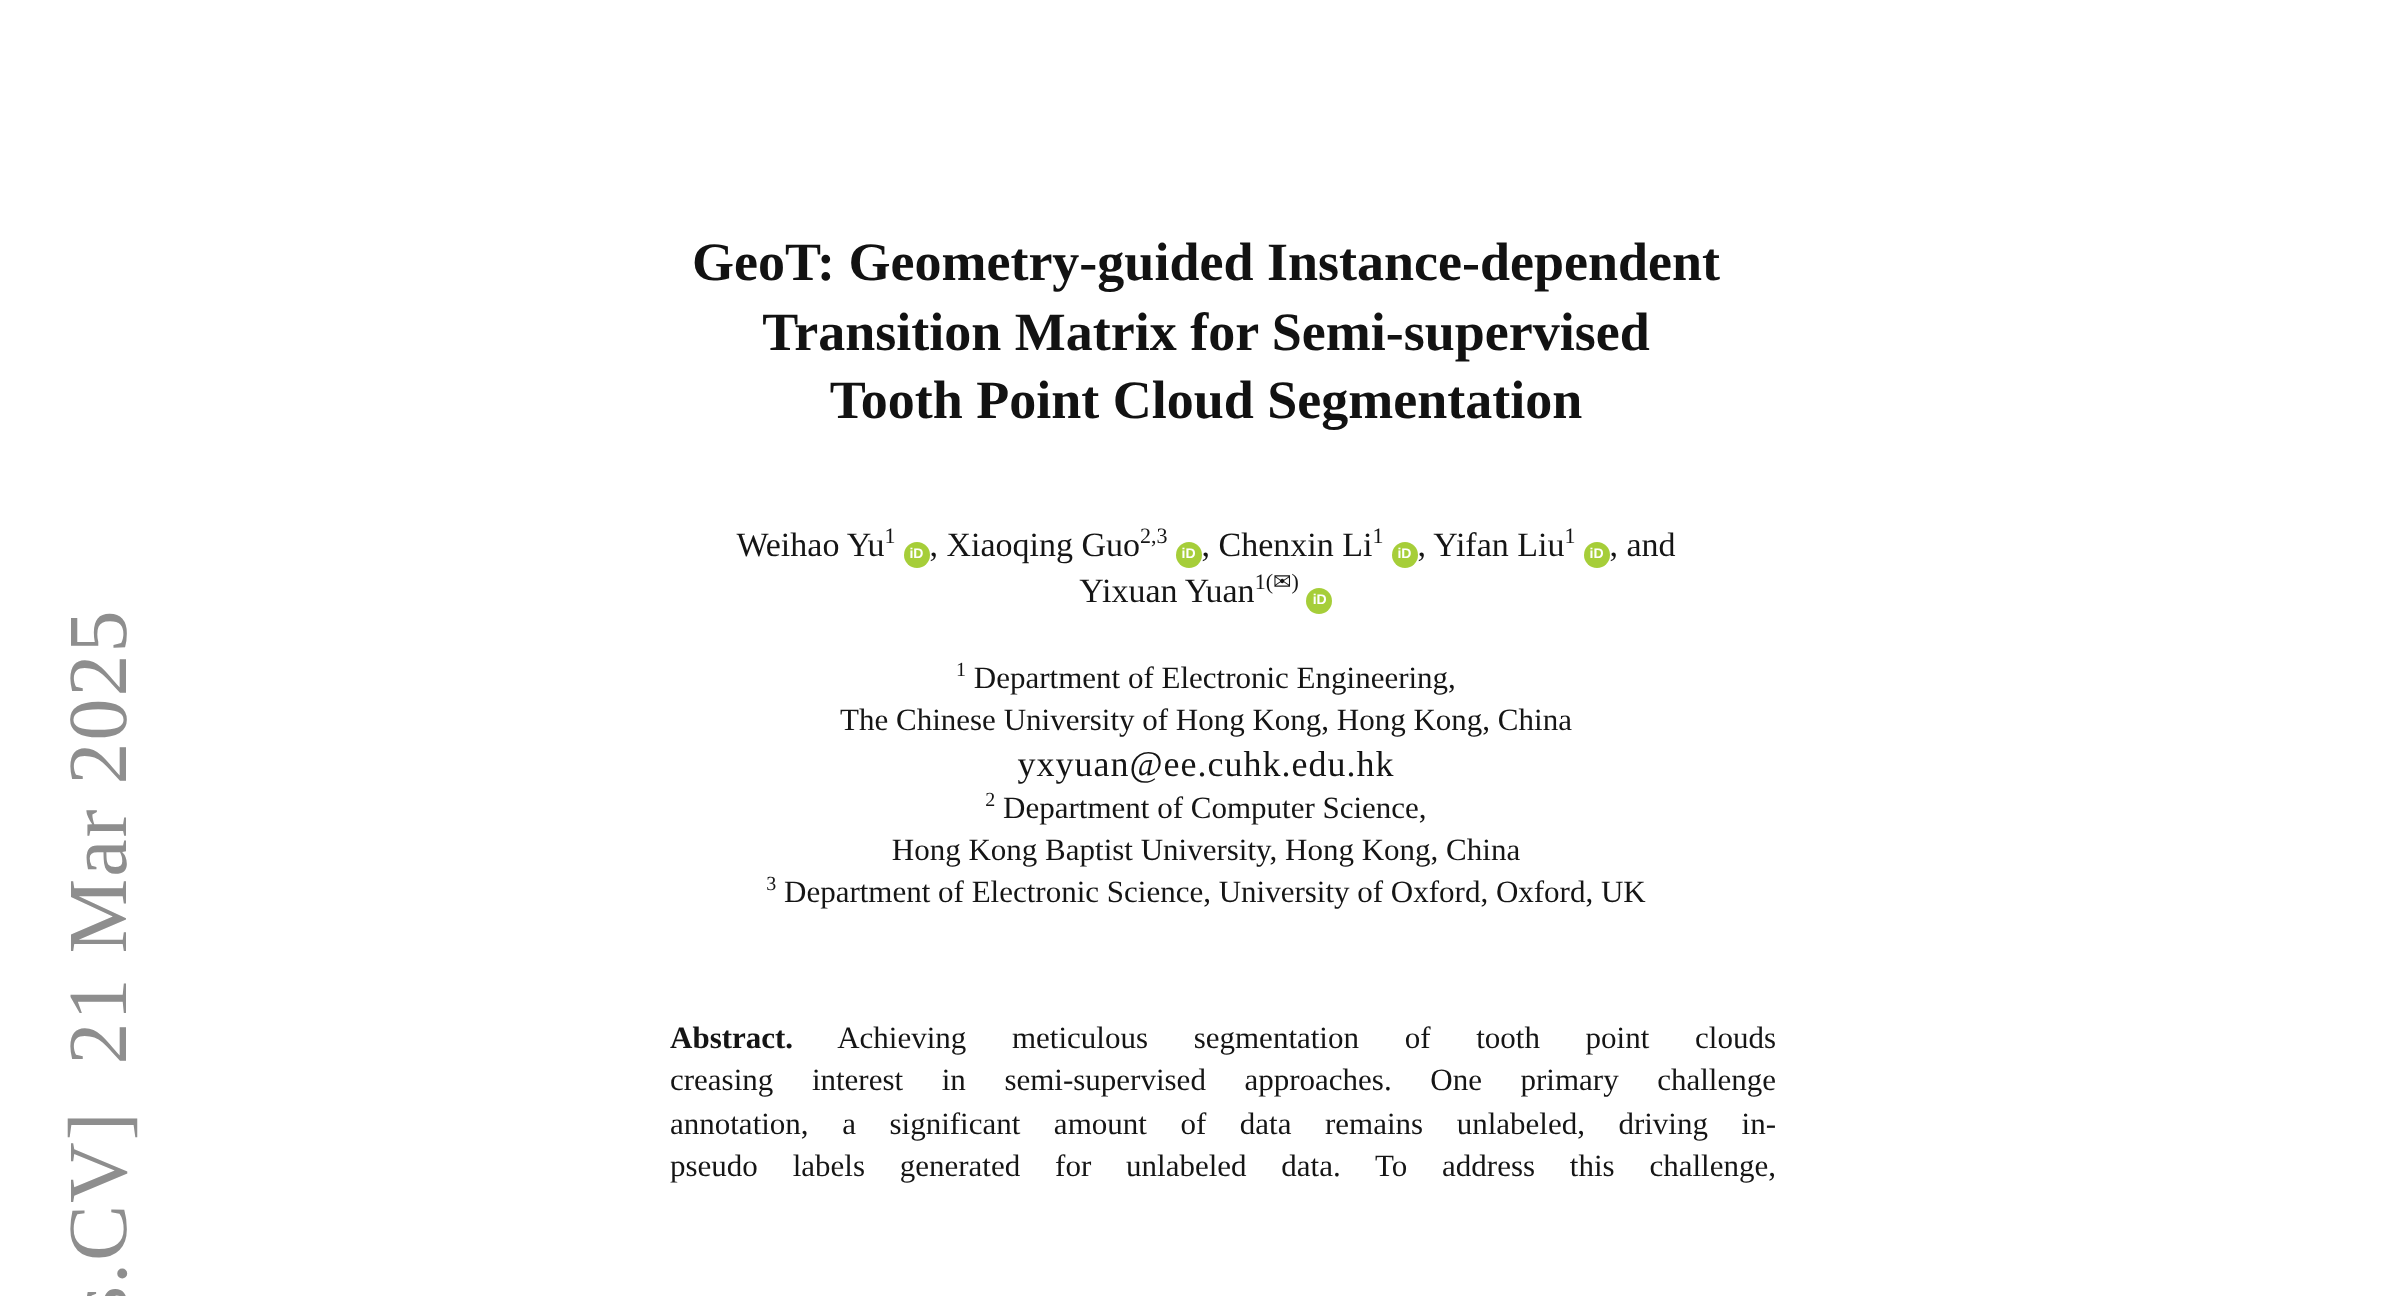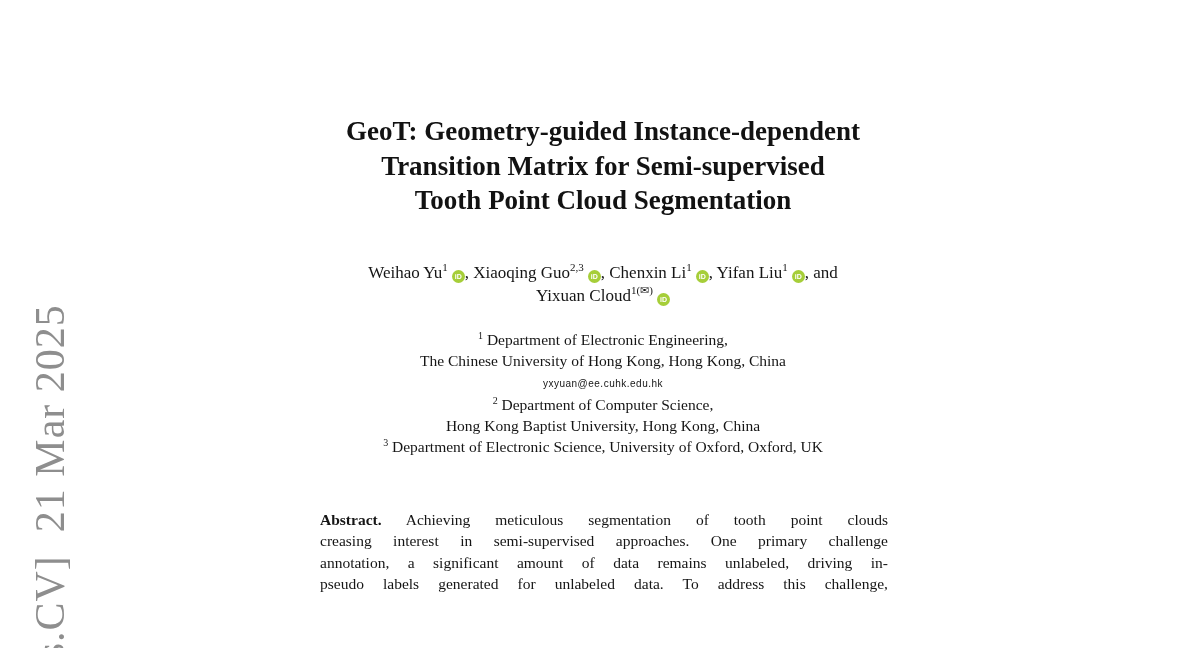--- a/index.html
+++ b/index.html
@@ -76,56 +76,57 @@
     width: 1200px;
     text-align: center;
     font-size: 15.5px;
     line-height: 20.9px;
   }
   .affil-block sup {
     font-size: 10px;
     line-height: 0;
   }
   .affil-line .mono-text {
-    font-family: Liberation Sans, sans-serif;
-    font-size: 10px;
+    font-family: Liberation Serif, serif;
+    font-size: 18px;
     letter-spacing: 0.5px;
   }
 
   .abstract-block {
     position: absolute;
     top: 509px;
     left: 320px;
     width: 568px;
     font-size: 15.5px;
     line-height: 21.3px;
   }
   .abs-line {
     text-align: justify;
     text-align-last: justify;
     white-space: nowrap; 
+    margin-left: 15px;
   }
   .abs-label { font-weight: bold; }
 </style>
 </head>
 <body>
 
 <div class="page">
 
   <div class="arxiv-stamp" style="color: rgb(142, 142, 142);">[cs.CV]  21 Mar 2025</div>
 
   <div class="title-block">
     <div>GeoT: Geometry-guided Instance-dependent</div>
     <div>Transition Matrix for Semi-supervised</div>
     <div>Tooth Point Cloud Segmentation</div>
   </div>
 
   <div class="authors-block">
     <div><span><span>Weihao Yu</span><sup>1</sup><span class="orcid" style="background: rgb(166, 206, 57);"><span>iD</span></span><span>, </span></span><span><span>Xiaoqing Guo</span><sup>2,3</sup><span class="orcid" style="background: rgb(166, 206, 57);"><span>iD</span></span><span>, </span></span><span><span>Chenxin Li</span><sup>1</sup><span class="orcid" style="background: rgb(166, 206, 57);"><span>iD</span></span><span>, </span></span><span><span>Yifan Liu</span><sup>1</sup><span class="orcid" style="background: rgb(166, 206, 57);"><span>iD</span></span><span>, and</span></span></div>
-    <div><span><span>Yixuan Cloud</span><sup>1(✉)</sup><span class="orcid" style="background: rgb(166, 206, 57);"><span>iD</span></span></span></div>
+    <div><span><span>Yixuan Yuan</span><sup>1(✉)</sup><span class="orcid" style="background: rgb(166, 206, 57);"><span>iD</span></span></span></div>
   </div>
 
   <div class="affil-block">
     <div class="affil-line"><sup>1</sup> <span>Department of Electronic Engineering,</span></div>
     <div class="affil-line"><span>The Chinese University of Hong Kong, Hong Kong, China</span></div>
     <div class="affil-line"><span class="mono-text">yxyuan@ee.cuhk.edu.hk</span></div>
     <div class="affil-line"><sup>2</sup> <span>Department of Computer Science,</span></div>
     <div class="affil-line"><span>Hong Kong Baptist University, Hong Kong, China</span></div>
     <div class="affil-line"><sup>3</sup> <span>Department of Electronic Science, University of Oxford, Oxford, UK</span></div>
   </div>

